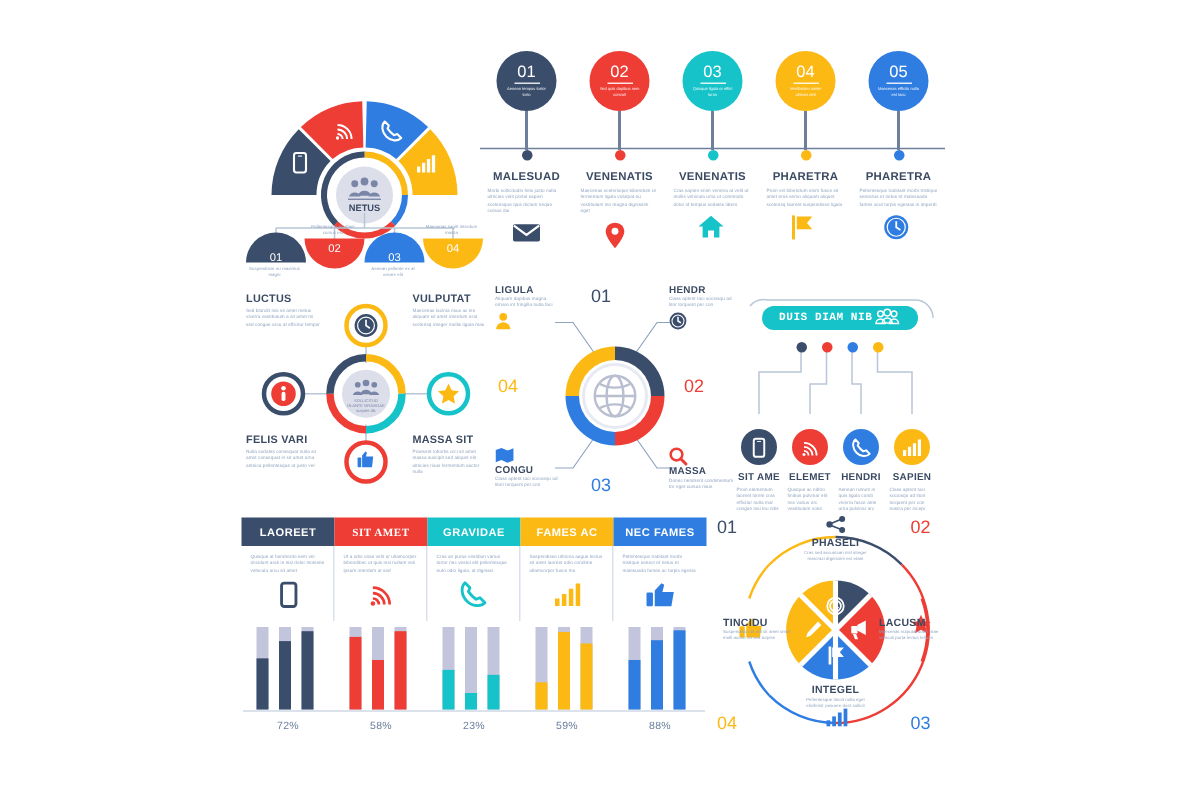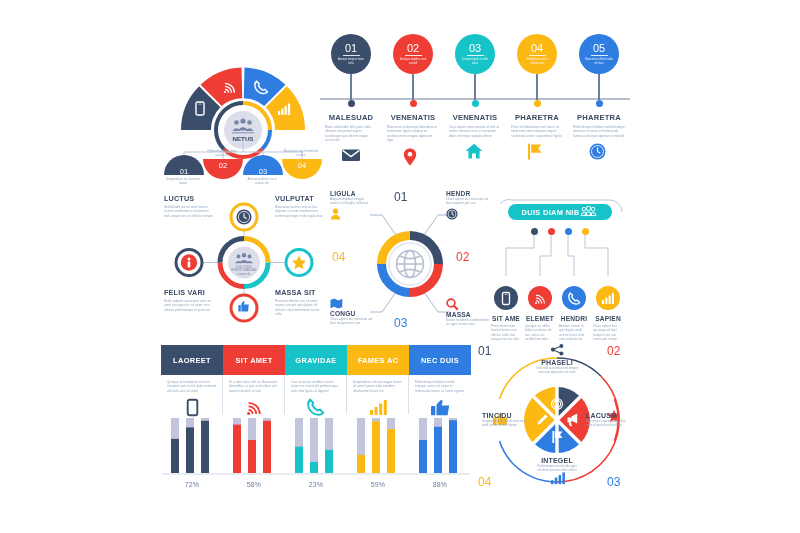--- a/index.html
+++ b/index.html
@@ -37,32 +37,32 @@
 
   
   #panel-globe{left:330px;top:190px;width:160px;height:148px;}
   .g-lab{position:absolute;width:44px;}
   .g-lab .t{font-size:6.6px;font-weight:bold;color:#3b4a63;letter-spacing:.2px;}
   .g-num{position:absolute;font-size:12px;}
 
   
   #panel-duis{left:488px;top:196px;width:146px;height:148px;}
   .duis-pill{position:absolute;left:20px;top:8px;width:104px;height:16px;border-radius:8px;
-             background:#16c3c9;display:flex;align-items:center;justify-content:center;gap:0;}
+             background:#16c3c9;display:flex;align-items:center;justify-content:center;gap:0;font-family:Liberation Mono, monospace;}
   .duis-pill .lbl{color:#fff;font-size:7.4px;font-weight:bold;letter-spacing:.35px;}
   .d-col{position:absolute;top:90px;width:34px;}
   .d-circle{width:24px;height:24px;border-radius:50%;margin:0 auto;display:flex;align-items:center;justify-content:center;}
   .d-title{font-size:6.6px;font-weight:bold;text-align:center;color:#3b4a63;margin-top:5px;letter-spacing:.2px;}
   .d-body{margin:2px auto 0;width:30px;}
   .d-dot{position:absolute;width:7px;height:7px;border-radius:50%;}
 
   
   #panel-bars{left:160px;top:345px;width:312px;height:145px;}
   .bc-col{position:absolute;top:0;width:62px;}
-  .bc-head{height:30px;display:flex;align-items:center;justify-content:center;
+  .bc-head{height:19px;display:flex;align-items:center;justify-content:center;
            color:#fff;font-size:7.4px;font-weight:bold;letter-spacing:.35px;}
   .bc-body{margin:5px auto 0;width:50px;}
   .bc-icon{height:20px;margin-top:4px;display:flex;align-items:center;justify-content:center;}
   .bc-pct{text-align:center;font-size:7px;color:#6b7f9e;margin-top:5px;letter-spacing:.2px;}
   .bc-sep{position:absolute;top:17px;width:1px;height:52px;background:#d9e1ec;}
 
   
   #panel-wheel{left:476px;top:344px;width:162px;height:152px;}
   .w-num{position:absolute;font-size:12px;}
   .w-lab{position:absolute;width:46px;}
@@ -488,21 +488,21 @@
           <rect x="2" y="20.9" width="8" height="34.1" fill="#3a4d6b"></rect>
         <rect x="17" y="0" width="8" height="55" fill="#c3c5dd"></rect>
           <rect x="17" y="9.4" width="8" height="45.6" fill="#3a4d6b"></rect>
         <rect x="32" y="0" width="8" height="55" fill="#c3c5dd"></rect>
           <rect x="32" y="2.8" width="8" height="52.2" fill="#3a4d6b"></rect>
       </svg>
       <div class="bc-pct abs" style="left:0;top:131px;width:62px;">72%</div>
     </div>
 
     <div class="bc-col" style="left:63px;">
-      <div class="bc-head" style="background:#ee3d35;">SIT AMET</div>
+      <div class="bc-head" style="background:#ee3d35;font-family:Liberation Serif, serif;">SIT AMET</div>
       <div class="lorem bc-body">Ut a odio vitae velit or ullamcorper bibendibec ut quis nisl nullam veli ipsum interdum ut sed</div>
       <div class="bc-icon">
         <svg width="17" height="17" fill="none" stroke="#ee3d35" stroke-width="1.8">
             <circle cx="2.6" cy="14.4" r="1.5" fill="#ee3d35" stroke="none"></circle>
             <path d="M 2.6 11 a 4 4 0 0 1 4 4"></path>
             <path d="M 2.6 7.4 a 7.6 7.6 0 0 1 7.6 7.6"></path>
             <path d="M 2.6 3.8 a 11.2 11.2 0 0 1 11.2 11.2"></path>
           </svg>
       </div>
       <svg class="abs" style="left:8px;top:73px;" width="46" height="55">
@@ -551,21 +551,21 @@
           <rect x="2" y="36.9" width="8" height="18.1" fill="#fcb913"></rect>
         <rect x="17" y="0" width="8" height="55" fill="#c3c5dd"></rect>
           <rect x="17" y="3.3" width="8" height="51.7" fill="#fcb913"></rect>
         <rect x="32" y="0" width="8" height="55" fill="#c3c5dd"></rect>
           <rect x="32" y="11" width="8" height="44" fill="#fcb913"></rect>
       </svg>
       <div class="bc-pct abs" style="left:0;top:131px;width:62px;">59%</div>
     </div>
 
     <div class="bc-col" style="left:249px;">
-      <div class="bc-head" style="background:#2f7de1;">NEC DUIS</div>
+      <div class="bc-head" style="background:#2f7de1;">NEC FAMES</div>
       <div class="lorem bc-body">Pellentesque habitant morbi tristique senect et netus et malesuada fames ac turpis egesta</div>
       <div class="bc-icon">
         <svg width="19" height="17" fill="#2f7de1">
             <path d="M 5.5 5.6 L 10 0.8 L 11.8 1.9 L 10.6 6.6 L 18.2 6.6 L 16.6 16.2 L 5.5 16.2 Z"></path>
             <rect x="0" y="7" width="4.3" height="9.2" rx="0.8"></rect>
           </svg>
       </div>
       <svg class="abs" style="left:8px;top:73px;" width="46" height="55">
         <rect x="2" y="0" width="8" height="55" fill="#c3c5dd"></rect>
           <rect x="2" y="22" width="8" height="33" fill="#2f7de1"></rect>

